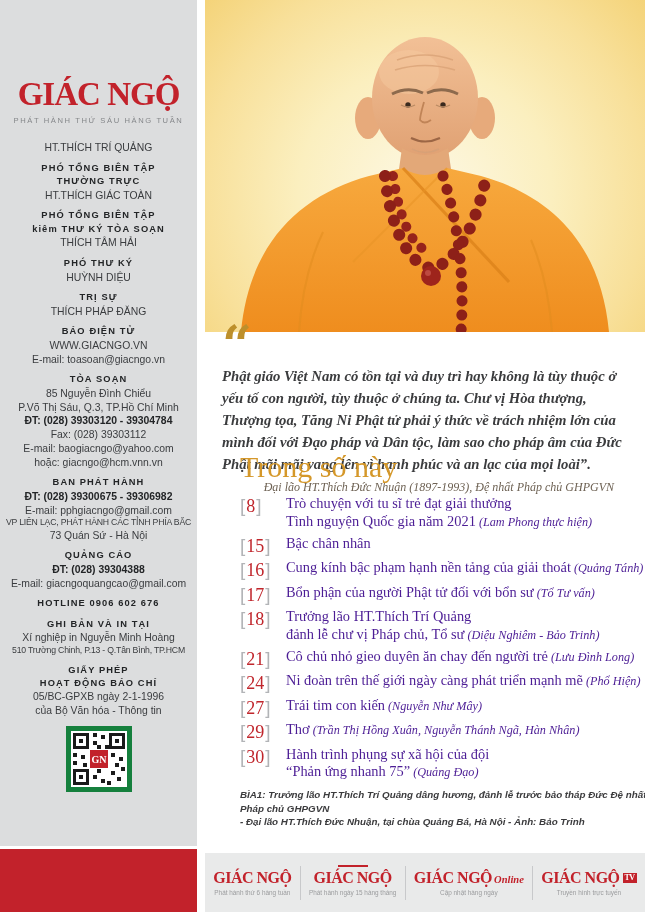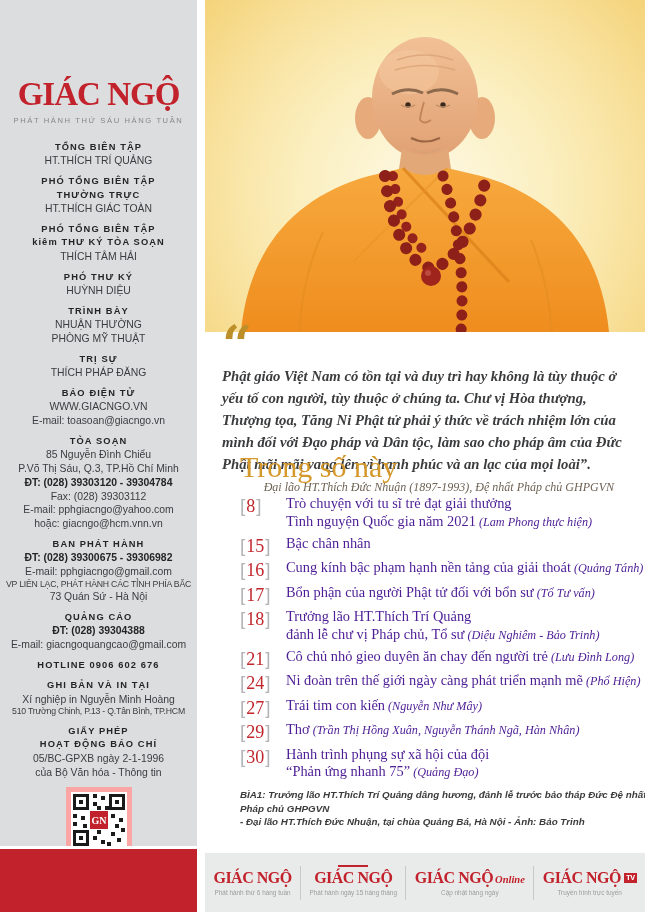--- a/index.html
+++ b/index.html
@@ -10,21 +10,21 @@
   .sidebar{position:absolute;left:0;top:0;width:197px;height:846px;background:#dcddde;
            text-align:center;overflow:hidden;box-sizing:border-box;padding-top:78px;}
   .logo{font-family:"Liberation Serif",serif;font-weight:bold;font-size:33px;
         color:#c2222b;letter-spacing:-1px;line-height:1;}
   .logo-tagline{font-size:7.6px;letter-spacing:1.6px;color:#85878a;margin-top:5px;margin-bottom:16px;}
   .mast-section{margin-bottom:7px;}
   .mast-heading{font-size:9.3px;font-weight:bold;letter-spacing:1.1px;color:#232527;line-height:1.45;}
   .mast-line{font-size:10.4px;color:#3a3c3f;line-height:1.32;}
   .mast-line.bold{font-weight:bold;color:#232527;}
   .mast-line.small{font-size:8.7px;letter-spacing:-0.2px;}
-  .qr-box{width:66px;height:66px;background:#fca5a5;margin:8px auto 0;display:flex;
+  .qr-box{width:66px;height:66px;background:#15803d;margin:8px auto 0;display:flex;
           align-items:center;justify-content:center;}
 
   .sidebar-red{position:absolute;left:0;top:849px;width:197px;height:63px;background:#c2222b;}
 
   
   .photo{position:absolute;left:205px;top:0;width:440px;height:332px;
          background:radial-gradient(ellipse 72% 95% at 50% 58%,
            #fdf8e4 0%, #fbefbf 40%, #f8e09a 70%, #f3cf6e 100%);}
   .photo svg{display:block;width:100%;height:100%;}
 
@@ -53,72 +53,66 @@
   
   .footer-bar{position:absolute;left:205px;top:853px;width:440px;height:59px;background:#e9eaea;
               display:flex;align-items:center;justify-content:space-evenly;}
   .brand{text-align:center;position:relative;padding:0 6px;}
   .brand-logo{font-family:"Liberation Serif",serif;font-weight:bold;font-size:16px;
               color:#c2222b;letter-spacing:-0.5px;line-height:1;white-space:nowrap;}
   .brand-tag{font-size:6.4px;color:#9b9c9e;margin-top:3px;white-space:nowrap;}
   .brand-overline{position:absolute;top:-5px;left:50%;transform:translateX(-50%);
                   width:30px;height:2.5px;background:#c2222b;}
   .suffix-script{font-style:italic;font-size:10.5px;letter-spacing:0;margin-left:2px;}
-  .suffix-box{display:inline-block;background:#c2222b;color:#fff;font-family:Liberation Mono, monospace;
+  .suffix-box{display:inline-block;background:#c2222b;color:#fff;font-family:Liberation Serif, serif;
               font-size:8px;font-weight:bold;padding:1px 2px;margin-left:3px;vertical-align:3px;line-height:1;}
   .brand-sep{width:1px;height:34px;background:#c8c9cb;flex:none;}
 </style>
 </head>
 <body>
 
 <div class="page">
 
   <div class="sidebar">
     <div class="logo">GIÁC NGỘ</div>
     <div class="logo-tagline">PHÁT HÀNH THỨ SÁU HÀNG TUẦN</div>
     <div>
         <div class="mast-section">
-          <div class="mast-heading">TỔNG BIÊN TẬP</div>
           <div class="mast-line">HT.THÍCH TRÍ QUẢNG</div>
         </div>
         <div class="mast-section">
           <div class="mast-heading">PHÓ TỔNG BIÊN TẬP</div>
           <div class="mast-heading">THƯỜNG TRỰC</div>
           <div class="mast-line">HT.THÍCH GIÁC TOÀN</div>
         </div>
         <div class="mast-section">
           <div class="mast-heading">PHÓ TỔNG BIÊN TẬP</div>
           <div class="mast-heading">kiêm THƯ KÝ TÒA SOẠN</div>
           <div class="mast-line">THÍCH TÂM HẢI</div>
         </div>
         <div class="mast-section">
           <div class="mast-heading">PHÓ THƯ KÝ</div>
           <div class="mast-line">HUỲNH DIỆU</div>
-        </div>
-        <div class="mast-section">
-          <div class="mast-heading">TRÌNH BÀY</div>
-          <div class="mast-line">NHUẬN THƯỜNG</div>
-          <div class="mast-line">PHÒNG MỸ THUẬT</div>
         </div>
         <div class="mast-section">
           <div class="mast-heading">TRỊ SỰ</div>
           <div class="mast-line">THÍCH PHÁP ĐĂNG</div>
         </div>
         <div class="mast-section">
           <div class="mast-heading">BÁO ĐIỆN TỬ</div>
           <div class="mast-line">WWW.GIACNGO.VN</div>
           <div class="mast-line">E-mail: toasoan@giacngo.vn</div>
         </div>
         <div class="mast-section">
           <div class="mast-heading">TÒA SOẠN</div>
           <div class="mast-line">85 Nguyễn Đình Chiểu</div>
           <div class="mast-line">P.Võ Thị Sáu, Q.3, TP.Hồ Chí Minh</div>
           <div class="mast-line bold">ĐT: (028) 39303120 - 39304784</div>
           <div class="mast-line">Fax: (028) 39303112</div>
-          <div class="mast-line">E-mail: pphgiacngo@yahoo.com</div>
+          <div class="mast-line">E-mail: baogiacngo@yahoo.com</div>
           <div class="mast-line">hoặc: giacngo@hcm.vnn.vn</div>
         </div>
         <div class="mast-section">
           <div class="mast-heading">BAN PHÁT HÀNH</div>
           <div class="mast-line bold">ĐT: (028) 39300675 - 39306982</div>
           <div class="mast-line">E-mail: pphgiacngo@gmail.com</div>
           <div class="mast-line small">VP LIÊN LẠC, PHÁT HÀNH CÁC TỈNH PHÍA BẮC</div>
           <div class="mast-line">73 Quán Sứ - Hà Nội</div>
         </div>
         <div class="mast-section">

